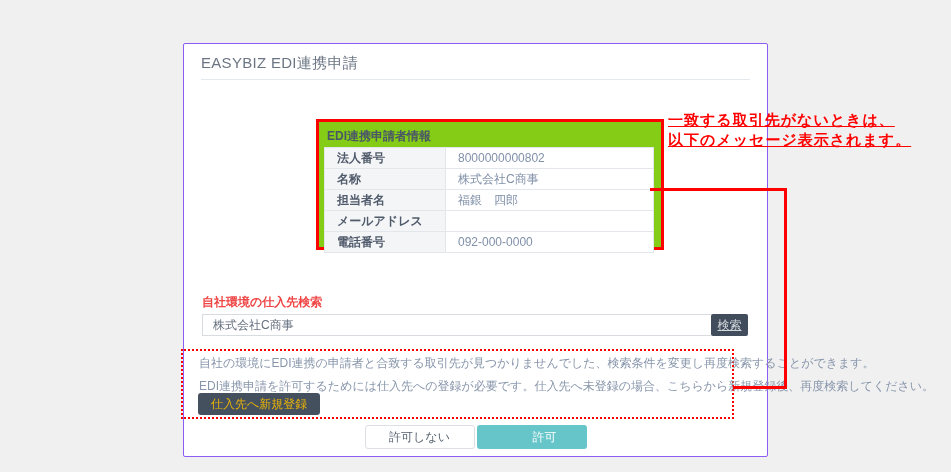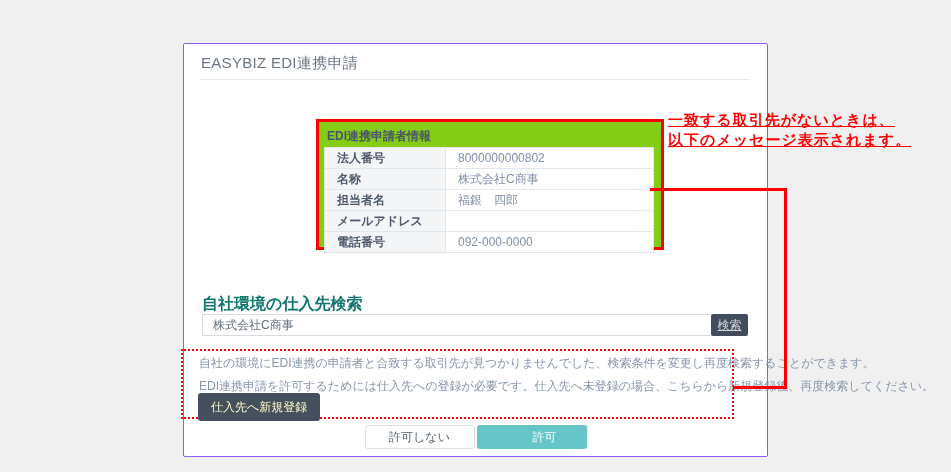--- a/index.html
+++ b/index.html
@@ -43,21 +43,21 @@
   }
   table.info td{
     border:1px solid #e3e6eb;height:21px;padding:0 0 0 12px;
     vertical-align:middle;box-sizing:border-box;
   }
   td.lbl{width:121px;background:#f4f5f7;color:#4f5a6a;font-weight:bold;}
   td.val{color:#8090a9;background:#ffffff;}
   
   .search-label{
     position:absolute;left:18px;top:250px;
-    font-size:16px;font-weight:bold;color:#0f766e;
+    font-size:12px;font-weight:bold;color:#ef4444;
   }
   .search-row{
     position:absolute;left:18px;top:270px;width:546px;height:22px;
     display:flex;
   }
   .search-input{
     flex:1;height:22px;border:1px solid #d8dce1;border-right:none;
     font-size:12px;color:#66707f;padding:0 10px;box-sizing:border-box;
     font-family:"Liberation Sans","DejaVu Sans",sans-serif;outline:none;
     background:#fff;
@@ -71,22 +71,22 @@
   .nomatch-box{
     position:absolute;left:-3px;top:305px;width:553px;height:70px;
     border:2px dotted #ff0000;box-sizing:border-box;
   }
   .nomatch-line1,.nomatch-line2{
     position:absolute;left:16px;font-size:12px;color:#8896ab;white-space:nowrap;
   }
   .nomatch-line1{top:4px;}
   .nomatch-line2{top:27px;}
   .register-btn{
-    position:absolute;left:15px;top:42px;height:28px;padding:0 13px;
-    background:#44505e;color:#fef9c3;font-size:12px;border:none;
+    position:absolute;left:15px;top:42px;height:22px;padding:0 13px;
+    background:#44505e;color:#eab308;font-size:12px;border:none;
     border-radius:3px;cursor:pointer;
     font-family:"Liberation Sans","DejaVu Sans",sans-serif;
   }
   
   .footer-actions{
     position:absolute;left:0;right:0;top:381px;
     display:flex;justify-content:center;gap:2px;
   }
   .deny-btn{
     width:110px;height:24px;background:#ffffff;border:1px solid #dcdfe3;

